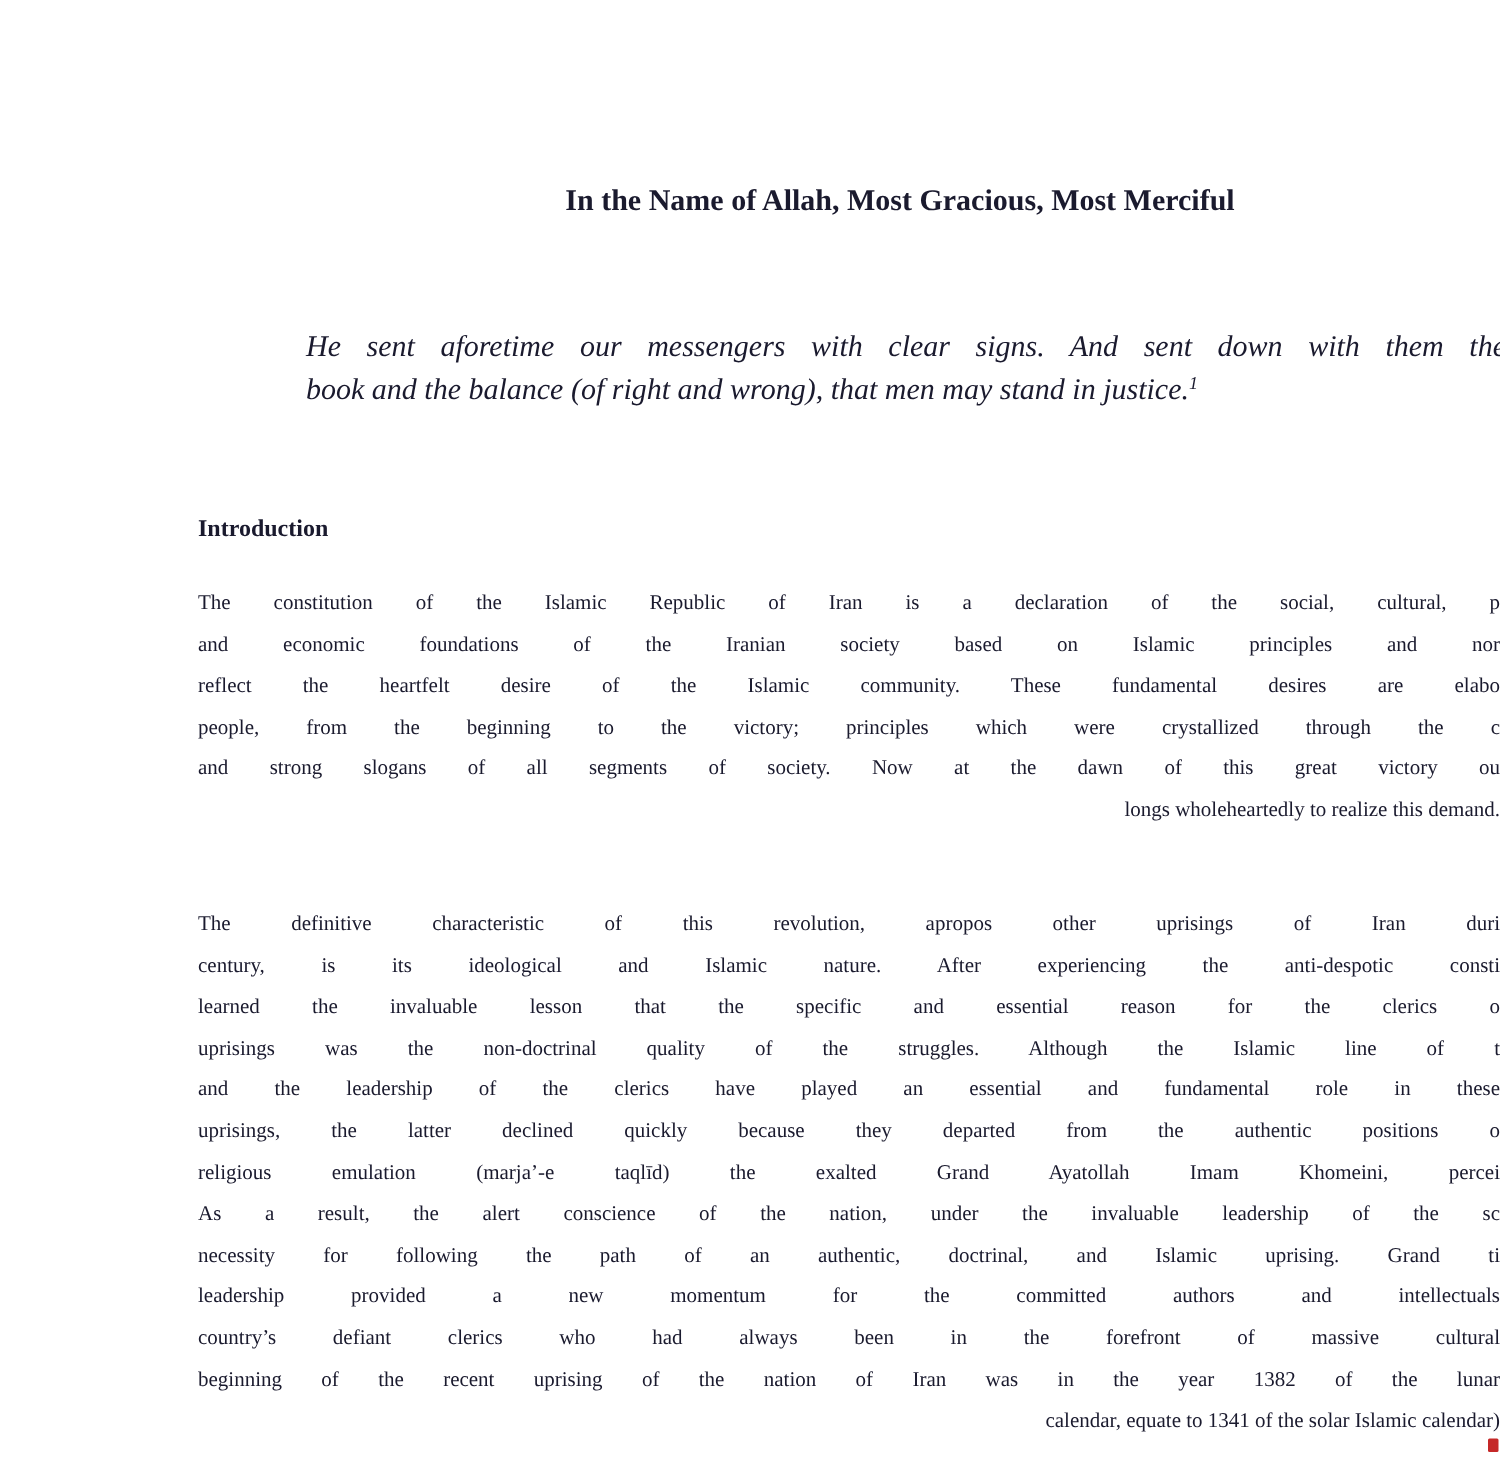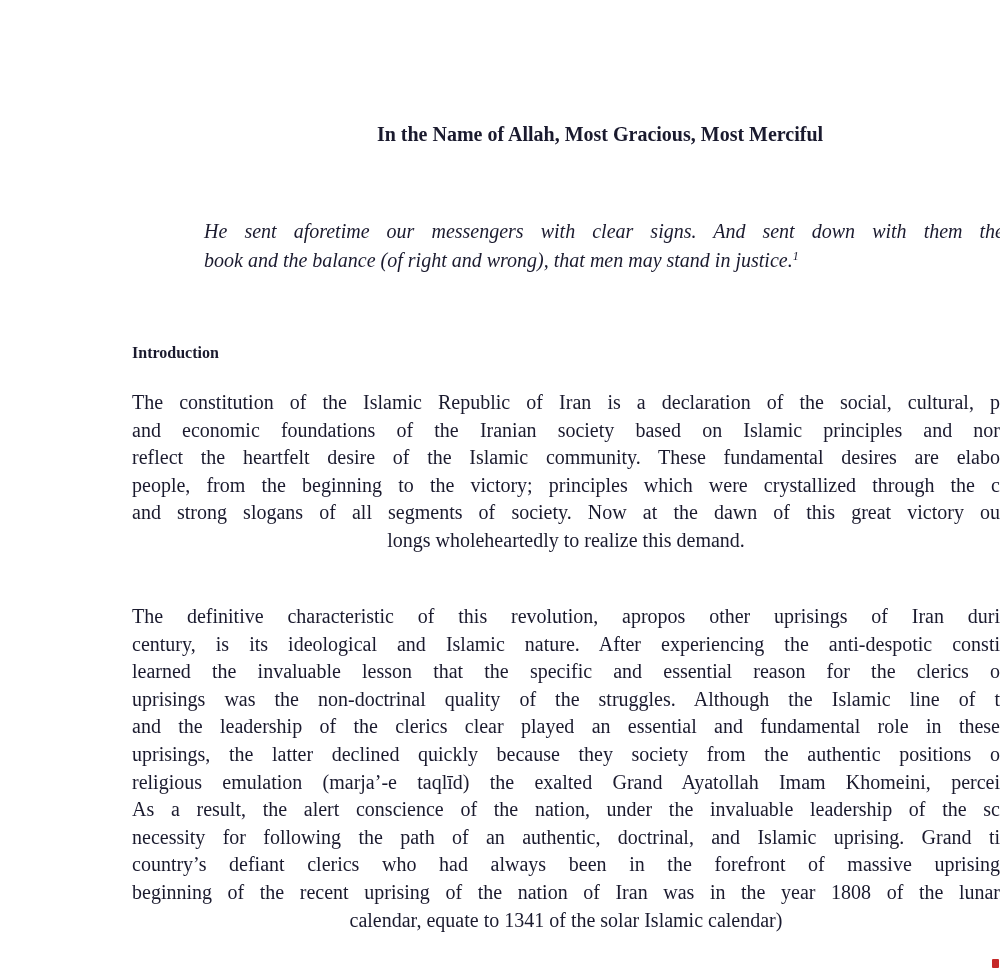--- a/index.html
+++ b/index.html
@@ -51,31 +51,31 @@
     left: 132px;
     top: 341px;
     font-weight: bold;
     font-size: 16px;
     line-height: 24px;
   }
   .para {
     position: absolute;
     left: 132px;
     width: 868px;
-    font-size: 20px;
+    font-size: 14px;
     line-height: 27.6px;
   }
   .para-1 { top: 389px; }
   .para-2 { top: 603px; }
   .para .line.j {
     text-align: justify;
     text-align-last: justify;
   }
   .para .line.l {
-    text-align: center;
+    text-align: right;
   }
   .red-mark {
     position: absolute;
     left: 992px;
     top: 959px;
     width: 7px;
     height: 9px;
     background: #c52828;
     border-radius: 1px;
   }
@@ -101,25 +101,26 @@
     <div class="line j">people, from the beginning to the victory; principles which were crystallized through the c</div>
     <div class="line j">and strong slogans of all segments of society. Now at the dawn of this great victory ou</div>
     <div class="line l">longs wholeheartedly to realize this demand.</div>
   </div>
 
   <div class="para para-2">
     <div class="line j">The definitive characteristic of this revolution, apropos other uprisings of Iran duri</div>
     <div class="line j">century, is its ideological and Islamic nature. After experiencing the anti-despotic consti</div>
     <div class="line j">learned the invaluable lesson that the specific and essential reason for the clerics o</div>
     <div class="line j">uprisings was the non-doctrinal quality of the struggles. Although the Islamic line of t</div>
-    <div class="line j">and the leadership of the clerics clear played an essential and fundamental role in these</div>
-    <div class="line j">uprisings, the latter declined quickly because they society from the authentic positions o</div>
+    <div class="line j">and the leadership of the clerics have played an essential and fundamental role in these</div>
+    <div class="line j">uprisings, the latter declined quickly because they departed from the authentic positions o</div>
     <div class="line j">religious emulation (marja’-e taqlīd) the exalted Grand Ayatollah Imam Khomeini, percei</div>
     <div class="line j">As a result, the alert conscience of the nation, under the invaluable leadership of the sc</div>
     <div class="line j">necessity for following the path of an authentic, doctrinal, and Islamic uprising. Grand ti</div>
-    <div class="line j">country’s defiant clerics who had always been in the forefront of massive uprising</div>
-    <div class="line j">beginning of the recent uprising of the nation of Iran was in the year 1808 of the lunar</div>
+    <div class="line j">leadership provided a new momentum for the committed authors and intellectuals</div>
+    <div class="line j">country’s defiant clerics who had always been in the forefront of massive cultural</div>
+    <div class="line j">beginning of the recent uprising of the nation of Iran was in the year 1382 of the lunar</div>
     <div class="line l">calendar, equate to 1341 of the solar Islamic calendar)</div>
   </div>
 
   <div class="red-mark"></div>
 
 </div>
 
 </body></html>

